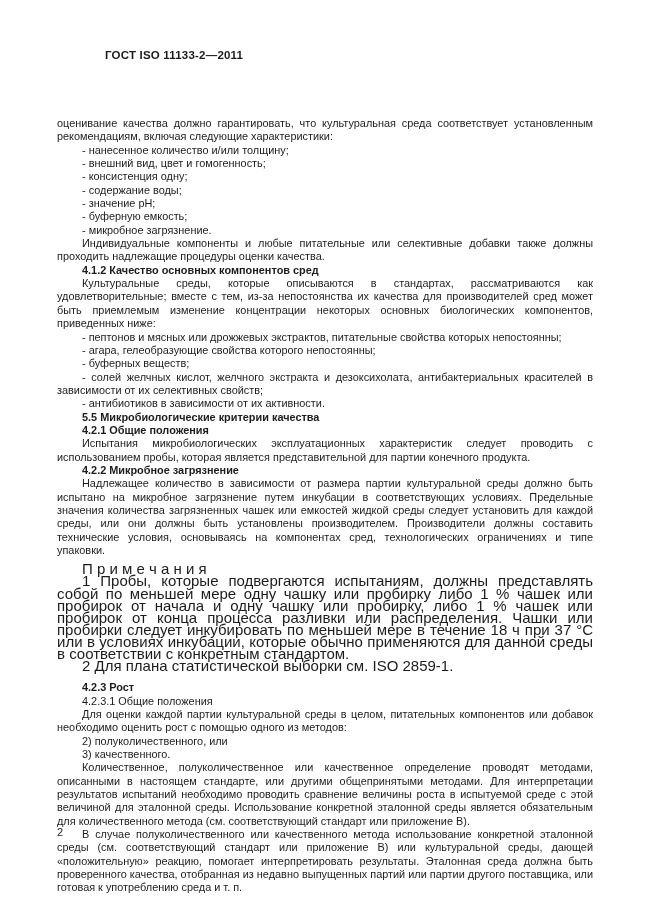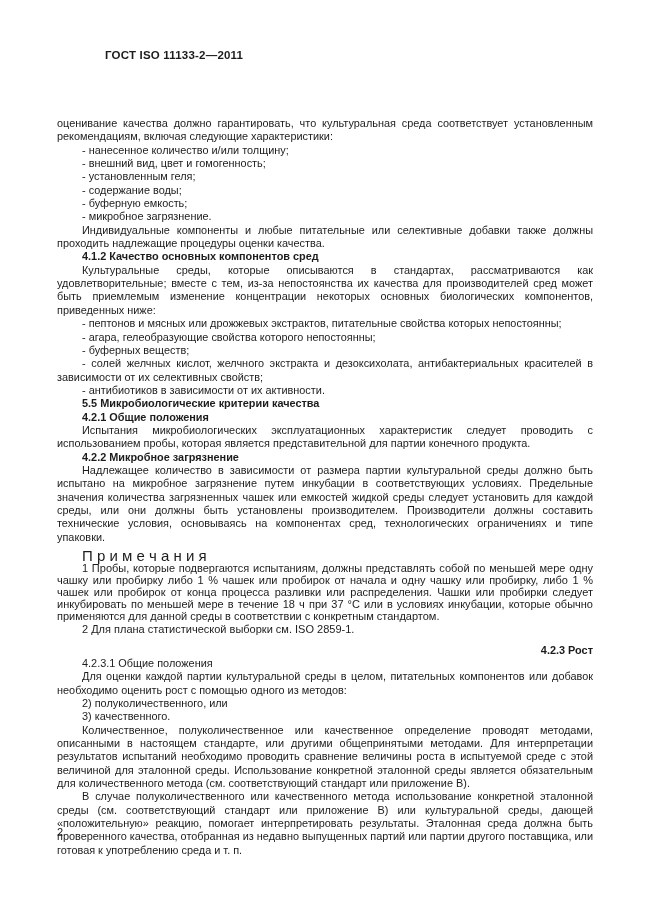--- a/index.html
+++ b/index.html
@@ -57,47 +57,47 @@
     text-indent: 25px;
   }
   .blk.note-label {
     text-indent: 25px;
     font-size: 15px;
     line-height: 12.1px;
     margin-top: 6px !important;
   }
   .blk.note {
     text-indent: 25px;
-    font-size: 11px;
+    font-size: 15px;
     line-height: 12.1px;
     text-align: justify;
   }
   .blk.note + .blk.heading {
     margin-top: 9px !important;
-    text-align: right;
   }
   .page-number {
     position: absolute;
     top: 826px;
     left: 57px;
     font-size: 11px;
   }
 </style>
 </head>
 <body>
 
 <div class="page">
   <div class="doc-header">ГОСТ ISO 11133-2—2011</div>
 
   <div class="content" lang="ru">
       <p class="blk opening-paragraph">оценивание качества должно гарантировать, что культуральная среда соответствует установленным рекомендациям, включая следующие характеристики:</p>
       <p class="blk list-item">- нанесенное количество и/или толщину;</p>
       <p class="blk list-item">- внешний вид, цвет и гомогенность;</p>
-      <p class="blk list-item">- установленным геля;</p>
+      <p class="blk list-item">- консистенция одну;</p>
       <p class="blk list-item">- содержание воды;</p>
+      <p class="blk list-item">- значение pH;</p>
       <p class="blk list-item">- буферную емкость;</p>
       <p class="blk list-item">- микробное загрязнение.</p>
       <p class="blk paragraph">Индивидуальные компоненты и любые питательные или селективные добавки также должны проходить надлежащие процедуры оценки качества.</p>
       <p class="blk heading">4.1.2 Качество основных компонентов сред</p>
       <p class="blk paragraph">Культуральные среды, которые описываются в стандартах, рассматриваются как удовлетворительные; вместе с тем, из-за непостоянства их качества для производителей сред может быть приемлемым изменение концентрации некоторых основных биологических компонентов, приведенных ниже:</p>
       <p class="blk list-item">- пептонов и мясных или дрожжевых экстрактов, питательные свойства которых непостоянны;</p>
       <p class="blk list-item">- агара, гелеобразующие свойства которого непостоянны;</p>
       <p class="blk list-item">- буферных веществ;</p>
       <p class="blk list-item">- солей желчных кислот, желчного экстракта и дезоксихолата, антибактериальных красителей в зависимости от их селективных свойств;</p>
       <p class="blk list-item">- антибиотиков в зависимости от их активности.</p>

